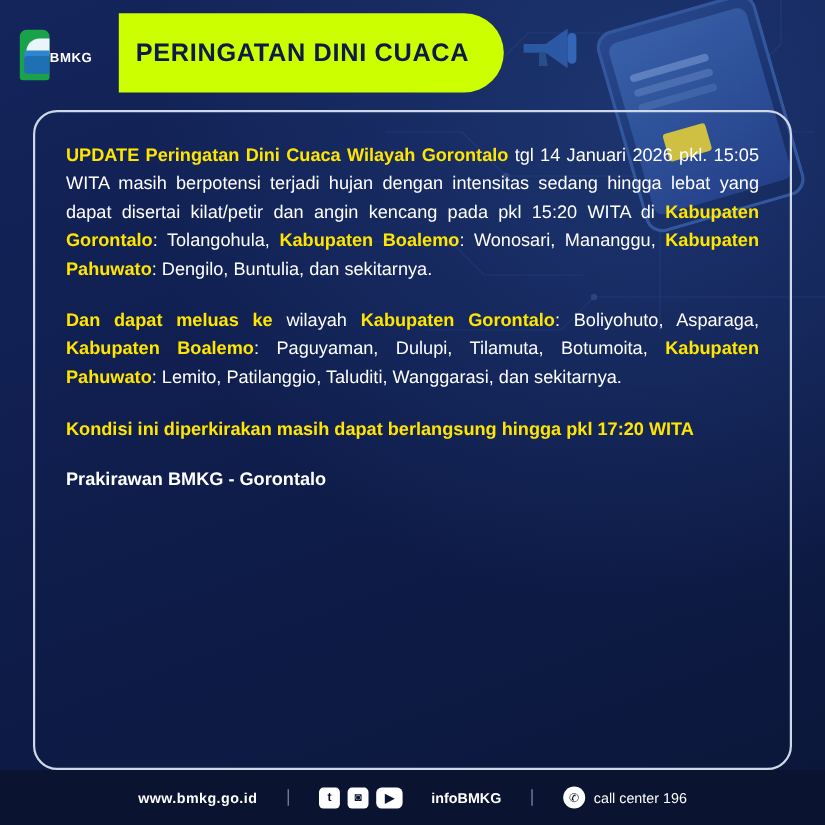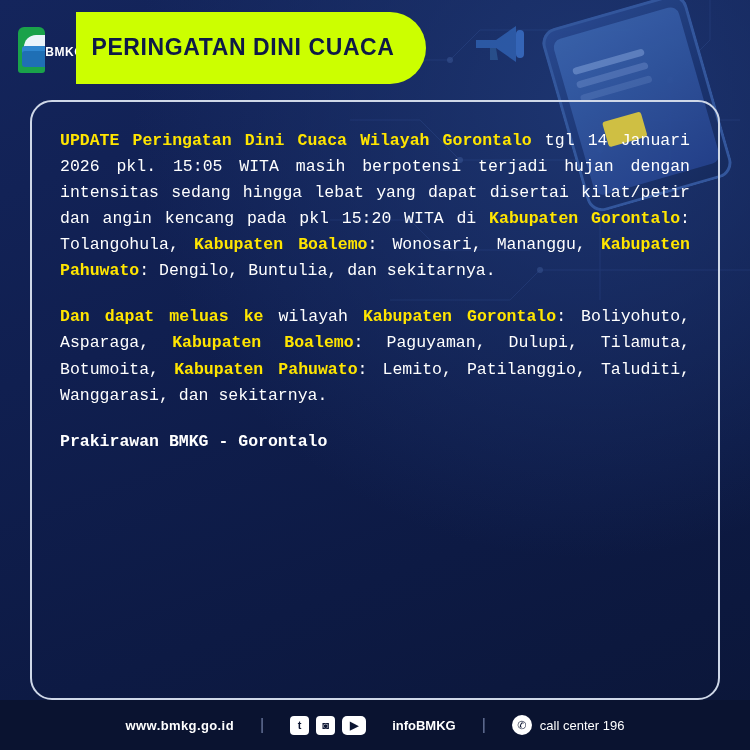--- a/index.html
+++ b/index.html
@@ -49,21 +49,21 @@
     position: absolute; left: 4px; bottom: 6px; width: 54px; height: 16px;
     background: #1f6fb5;
     border-radius: 3px;
     box-shadow: 0 -5px 0 0 #2f86cf;
   }
   .logo-text {
     color: #ffffff; font-size: 12px; font-weight: bold; letter-spacing: .5px;
     margin-top: 4px;
   }
   .title-pill {
-    position: absolute; left: 76px; top: 12px;
+    position: absolute; left: 108px; top: 12px;
     width: 350px; height: 72px;
     background: #ccff00;
     border-radius: 0 36px 36px 0;
     display: flex; flex-direction: column; align-items: center; justify-content: center;
     padding: 0 16px 0 0;
   }
   .title-pill .l1, .title-pill .l2 {
     color: #0e1a47; font-weight: bold; font-size: 23px; letter-spacing: .6px;
     line-height: 1.18; text-align: center; white-space: nowrap;
   }
@@ -103,21 +103,21 @@
     background: transparent;
     padding: 26px 28px;
   }
   .body-text {
     color: #ffffff;
     font-size: 16.5px;
     line-height: 1.58;
     text-align: justify;
     font-weight: bold;
   }
-  .p { margin-bottom: 20px; font-family: Liberation Mono, monospace; }
+  .p { margin-bottom: 20px; }
   .p.last { margin-bottom: 0; }
   .hl { color: #ffe500; }
   .normal { font-weight: normal; }
   .sig { color:#ffffff; font-weight: bold; font-size: 16.5px; }
 
   
   .footer {
     position: absolute; left: 0; bottom: 0; width: 750px; height: 50px;
     background: #0a1330;
     display: flex; align-items: center; justify-content: center; gap: 26px;
@@ -197,20 +197,23 @@
     <div class="body-text">
 
       <div class="p">
         <span class="hl">UPDATE Peringatan Dini Cuaca Wilayah Gorontalo</span><span class="normal"> tgl 14 Januari 2026 pkl. 15:05 WITA masih berpotensi terjadi hujan dengan intensitas sedang hingga lebat yang dapat disertai kilat/petir dan angin kencang pada pkl 15:20 WITA di </span><span class="hl">Kabupaten Gorontalo</span><span class="normal">: Tolangohula, </span><span class="hl">Kabupaten Boalemo</span><span class="normal">: Wonosari, Mananggu, </span><span class="hl">Kabupaten Pahuwato</span><span class="normal">: Dengilo, Buntulia, dan sekitarnya.</span>
       </div>
 
       <div class="p">
         <span class="hl">Dan dapat meluas ke</span><span class="normal"> wilayah </span><span class="hl">Kabupaten Gorontalo</span><span class="normal">: Boliyohuto, Asparaga, </span><span class="hl">Kabupaten Boalemo</span><span class="normal">: Paguyaman, Dulupi, Tilamuta, Botumoita, </span><span class="hl">Kabupaten Pahuwato</span><span class="normal">: Lemito, Patilanggio, Taluditi, Wanggarasi, dan sekitarnya.</span>
       </div>
 
+      <div class="p">
+        <span class="hl">Kondisi ini diperkirakan masih dapat berlangsung hingga pkl 17:20 WITA</span>
+      </div>
 
       <div class="p last sig">Prakirawan BMKG - Gorontalo</div>
     </div>
   </div>
 
   <div class="footer">
     <span class="web">www.bmkg.go.id</span>
     <span class="sep">|</span>
     <span class="social">
       <span class="sicon">t</span>

